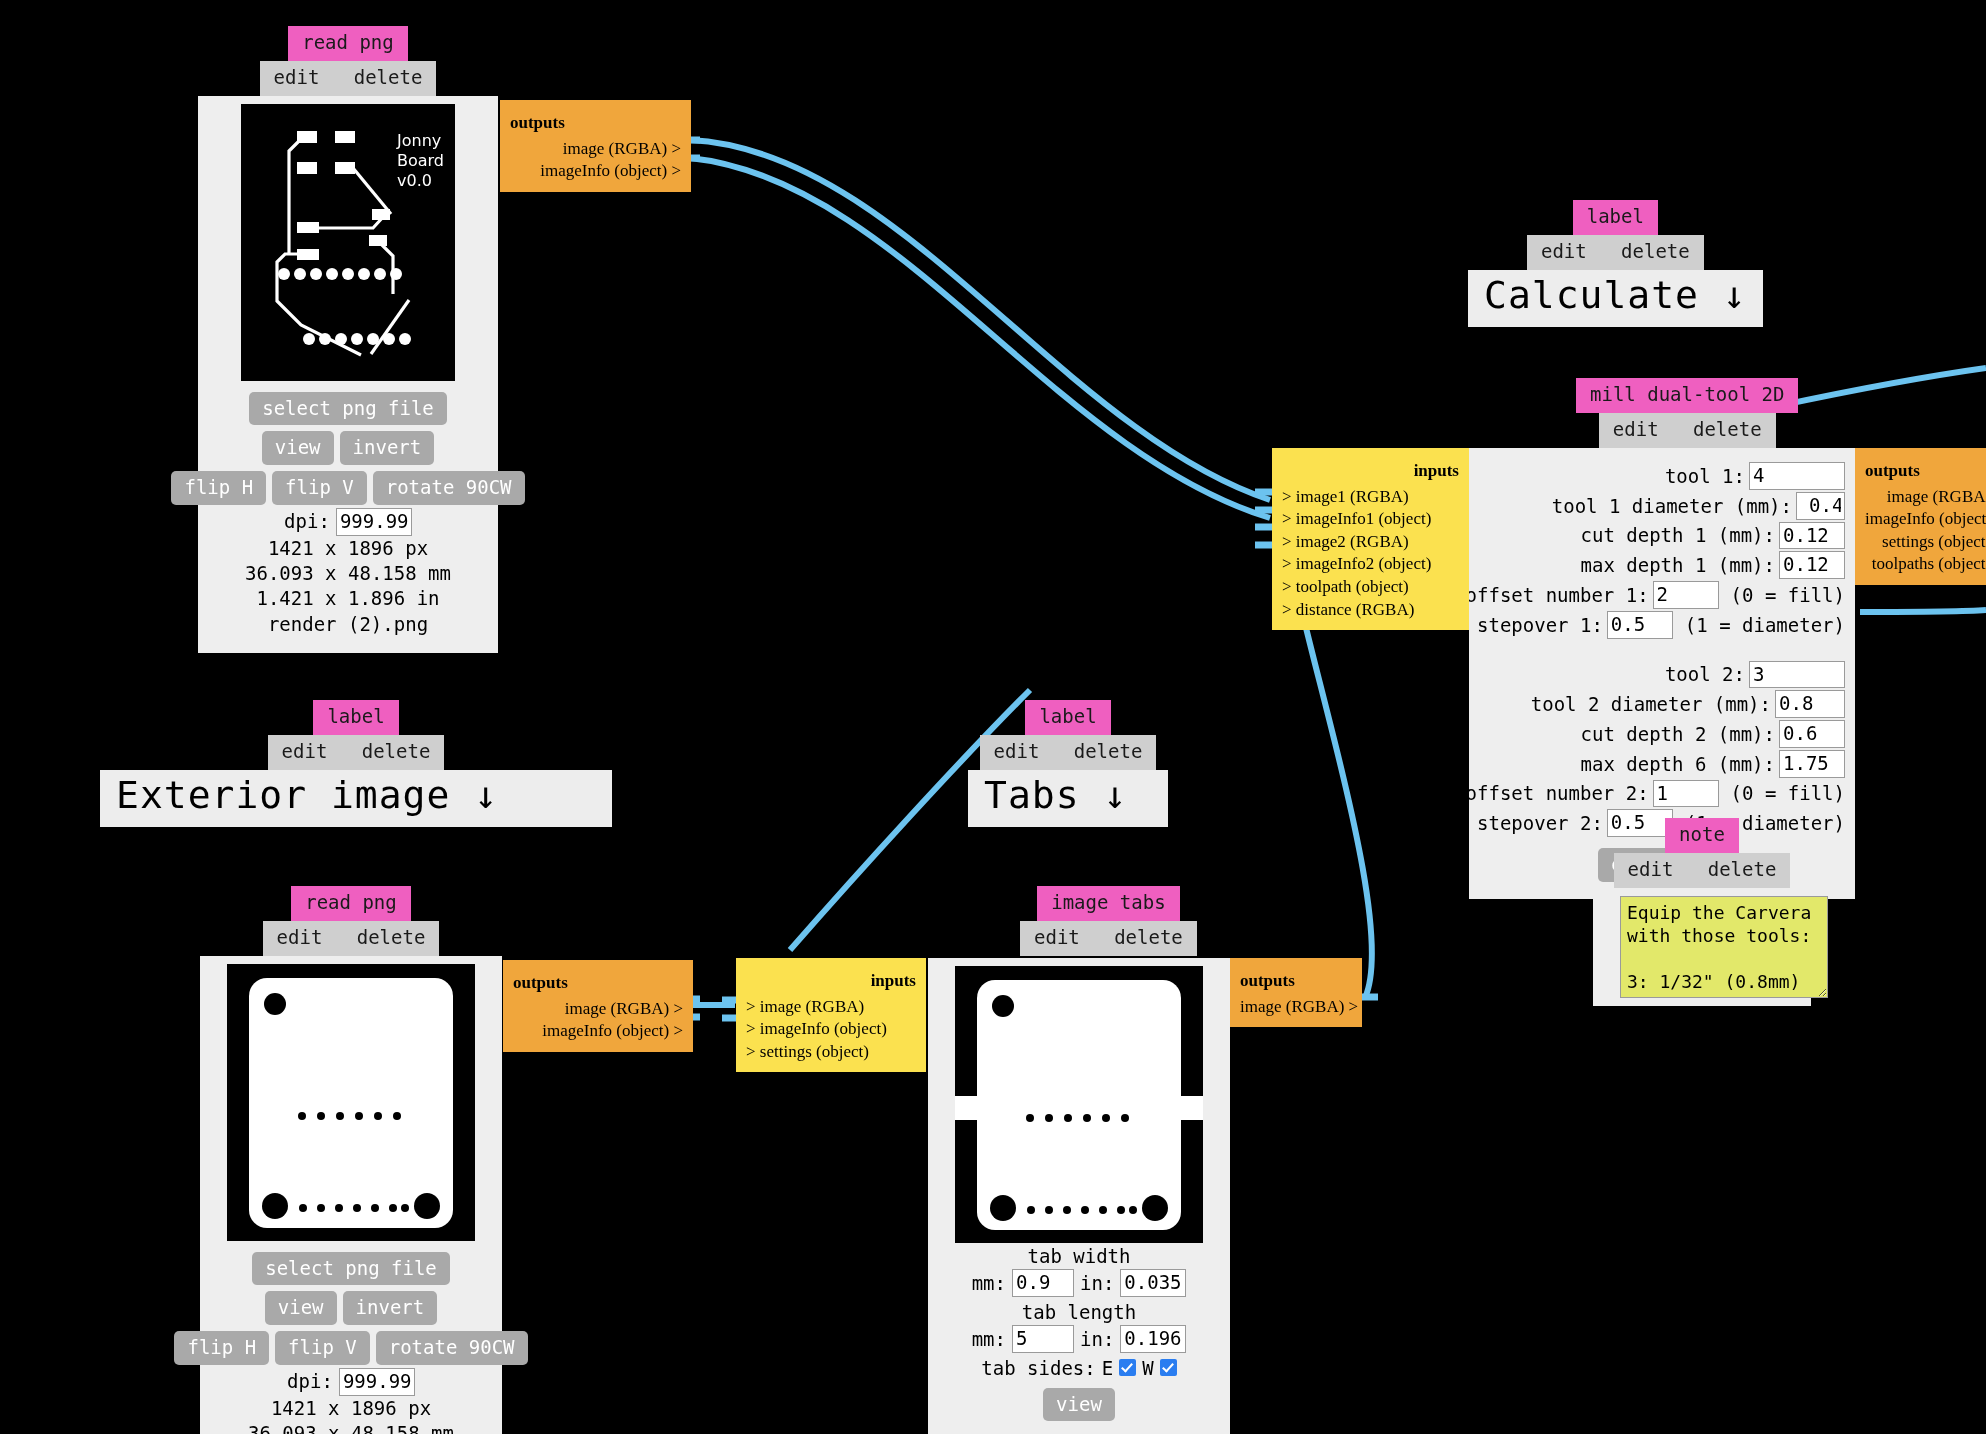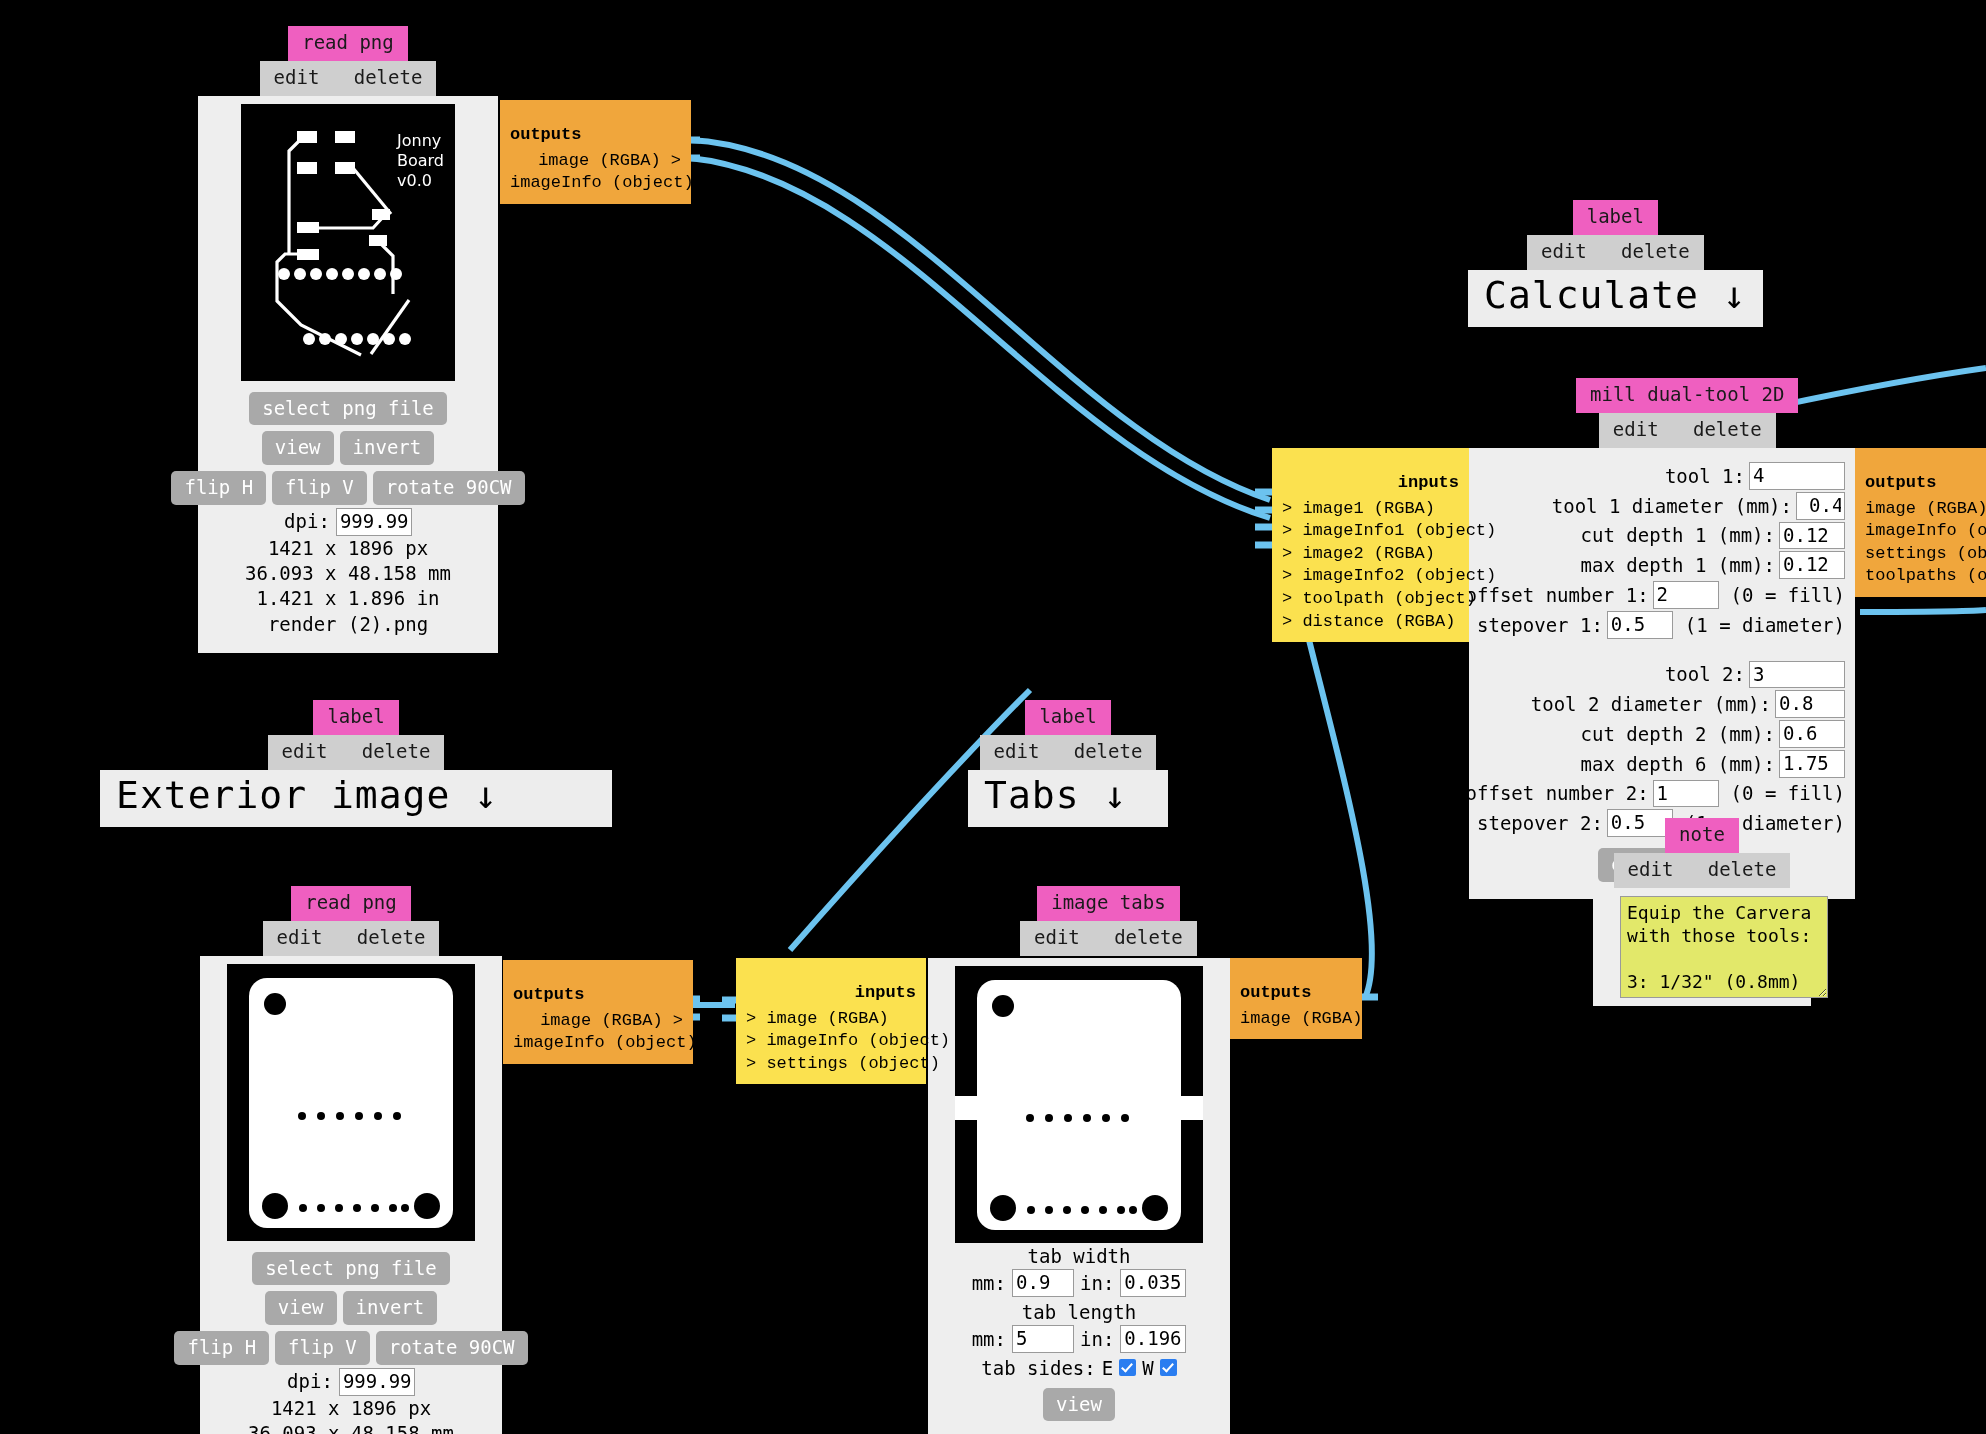--- a/index.html
+++ b/index.html
@@ -52,23 +52,23 @@
     background: #eeeeee;
     display: flex;
     flex-direction: column;
     align-items: center;
   }
 
   
   .io-box {
     font-size: 17px;
     line-height: 1.33;
-    padding: 24px 10px 9px 10px;
+    padding: 12px 10px 9px 10px;
     white-space: nowrap;
-    font-family: Liberation Mono, monospace;
+    font-family: Liberation Serif, serif;
   }
   .io-inputs { background: #fbe14f; text-align: left; }
   .io-outputs { background: #f0a63c; text-align: right; }
   .io-head { font-weight: bold; font-size: 17px; display: block; margin-bottom: 3px; }
   .io-inputs .io-head { text-align: right; }
   .io-outputs .io-head { text-align: left; }
   .io-row { display: block; }
 
   
   .btn {

